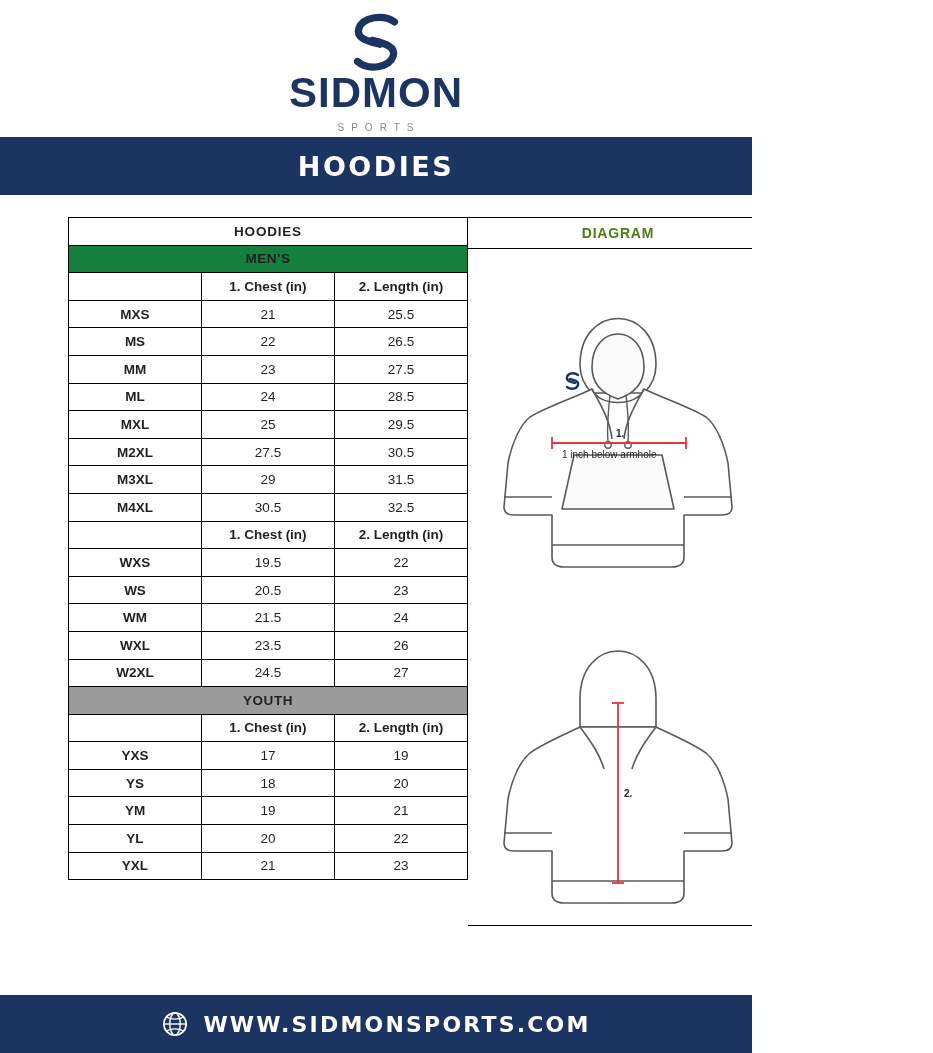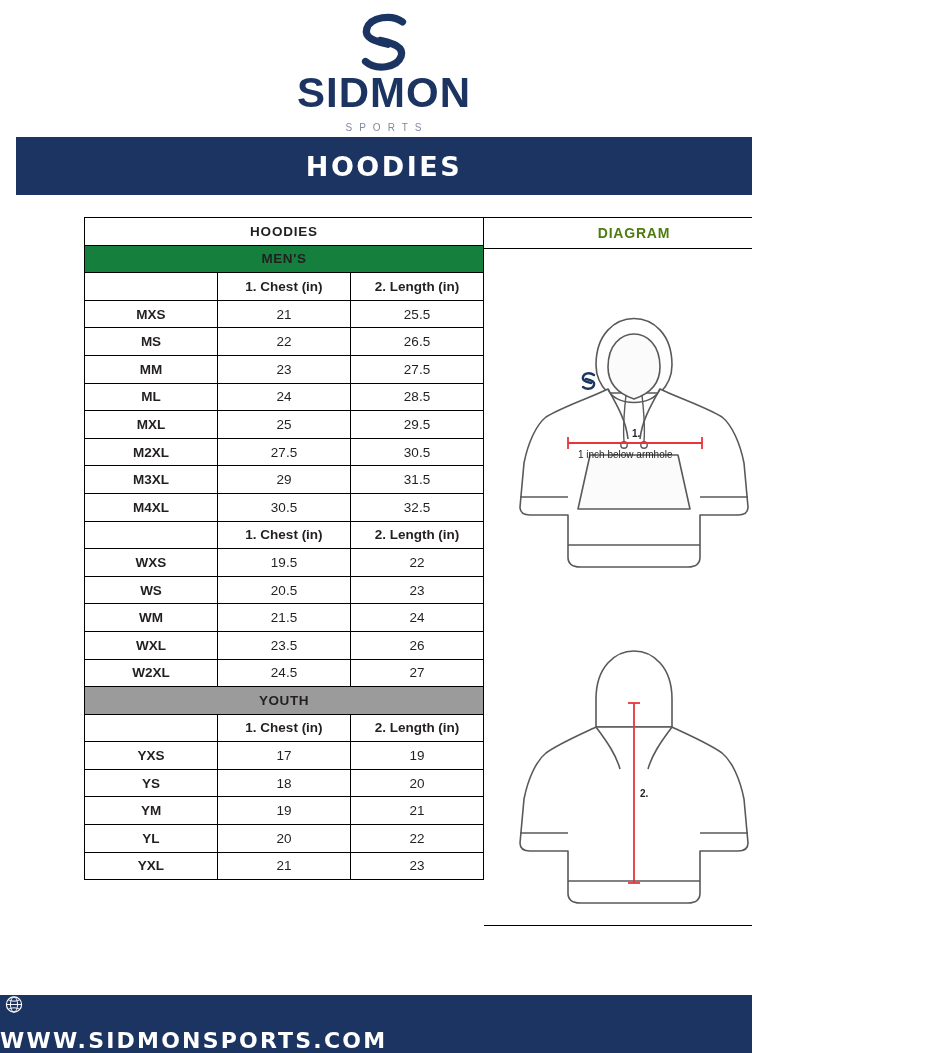--- a/index.html
+++ b/index.html
@@ -7,21 +7,20 @@
     margin: 0; padding: 0;
     background: #ffffff;
     font-family: "Liberation Sans", sans-serif;
   }
   #page {
     width: 752px;
     height: 1053px;
     position: relative;
     background: #ffffff;
     overflow: hidden;
-    padding-left: 16px;
   }
 
   
   .logo-area {
     height: 137px;
     display: flex;
     flex-direction: column;
     align-items: center;
     justify-content: center;
     padding-top: 6px;
@@ -138,24 +137,23 @@
     padding: 8px 0;
   }
 
   
   .footer {
     position: absolute;
     left: 0; right: 0; bottom: 0;
     background: #1c3461;
     height: 58px;
     display: flex;
-    align-items: flex-start;
+    align-items: center;
     justify-content: center;
     gap: 14px;
-    flex-direction: column;
   }
   .footer .url {
     color: #ffffff;
     font-size: 22px;
     font-weight: bold;
     letter-spacing: 2.2px;
     font-family: "DejaVu Sans", sans-serif;
   }
   .globe { width: 28px; height: 28px; }
 

